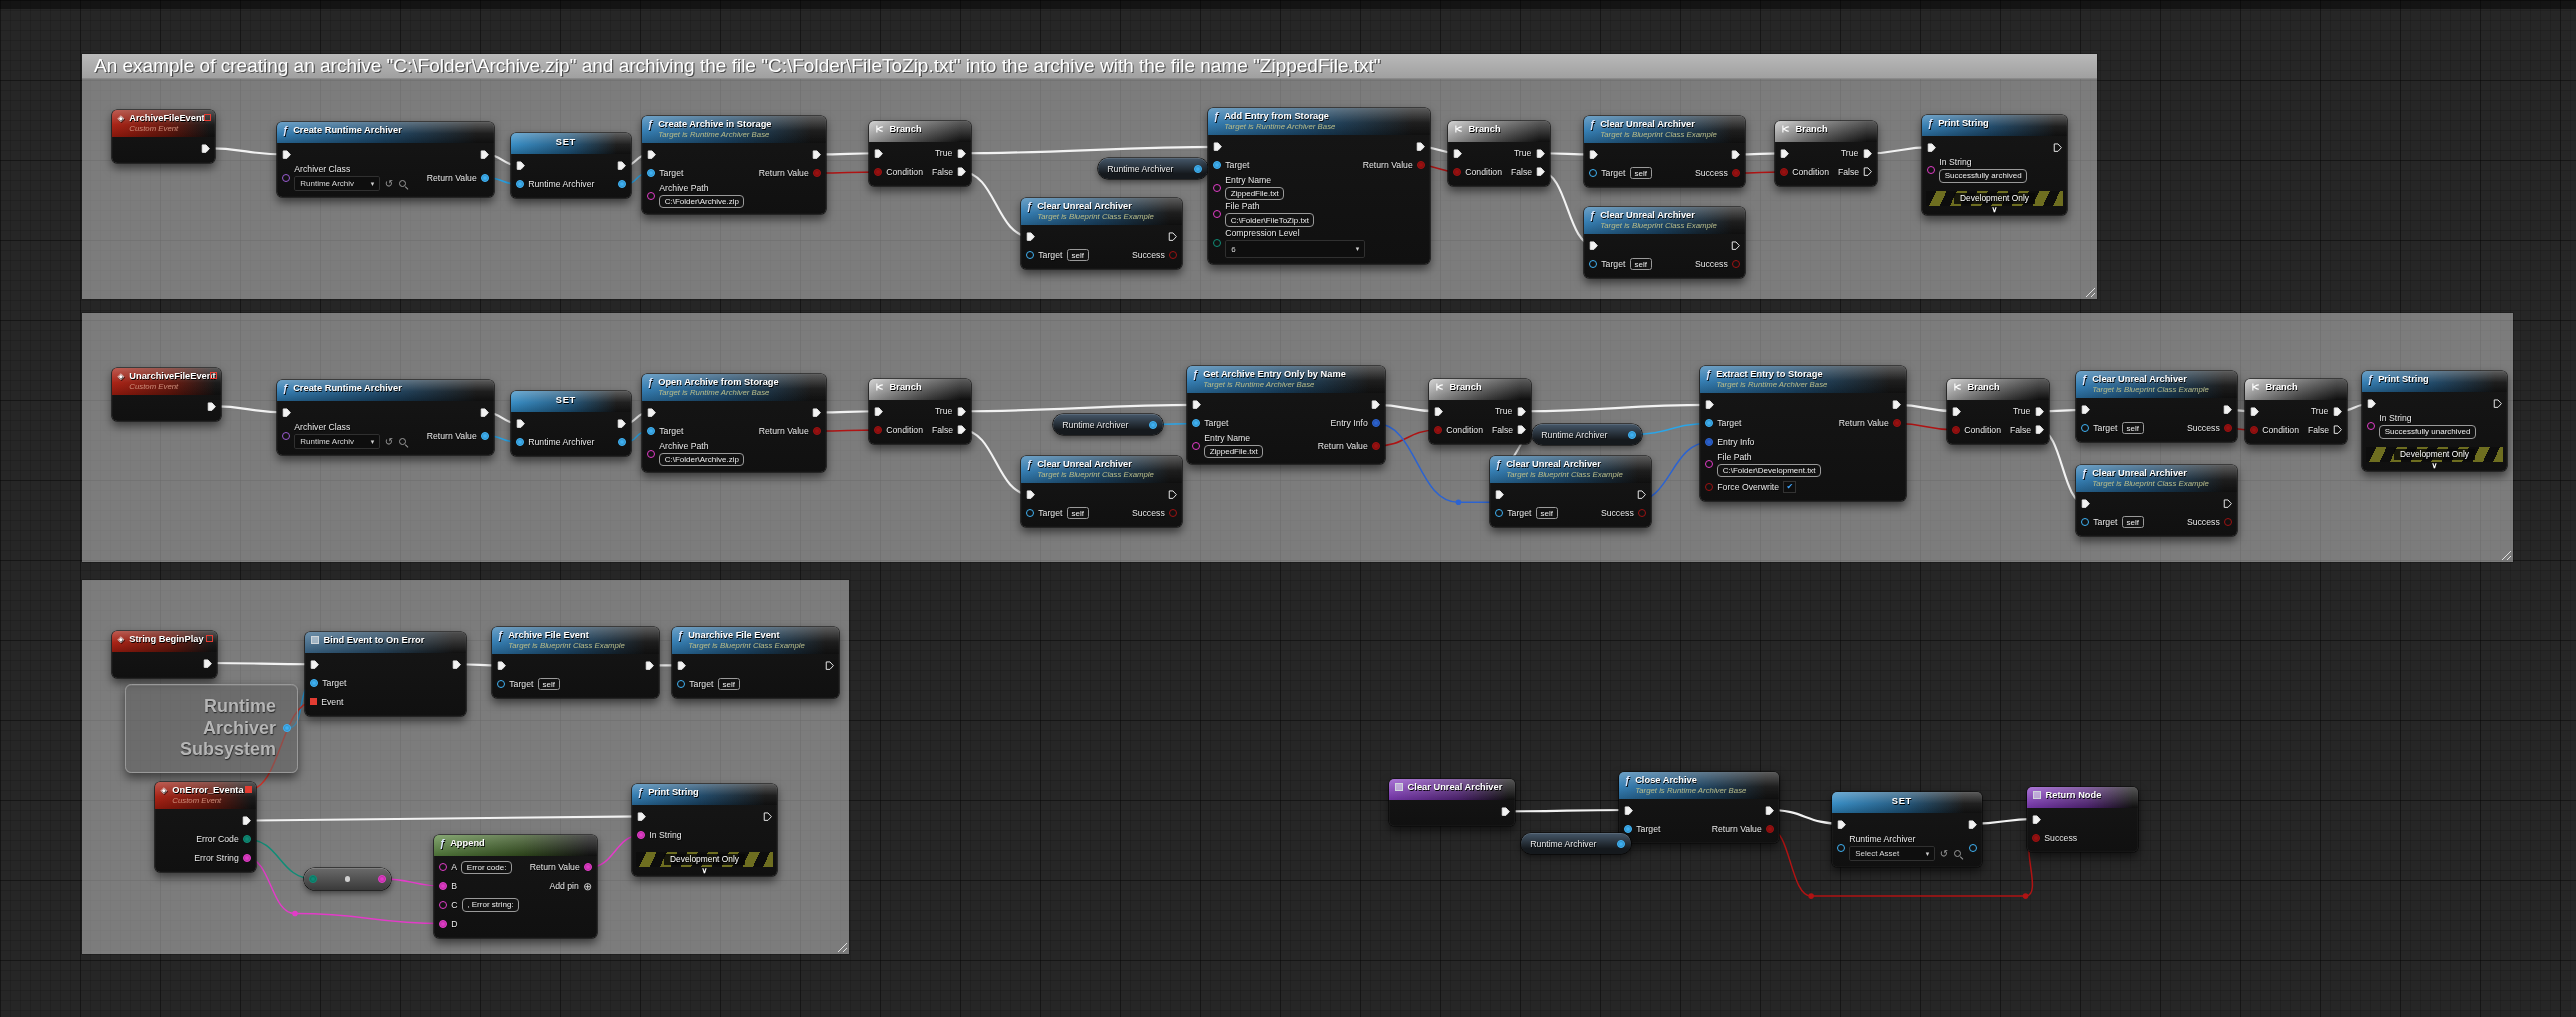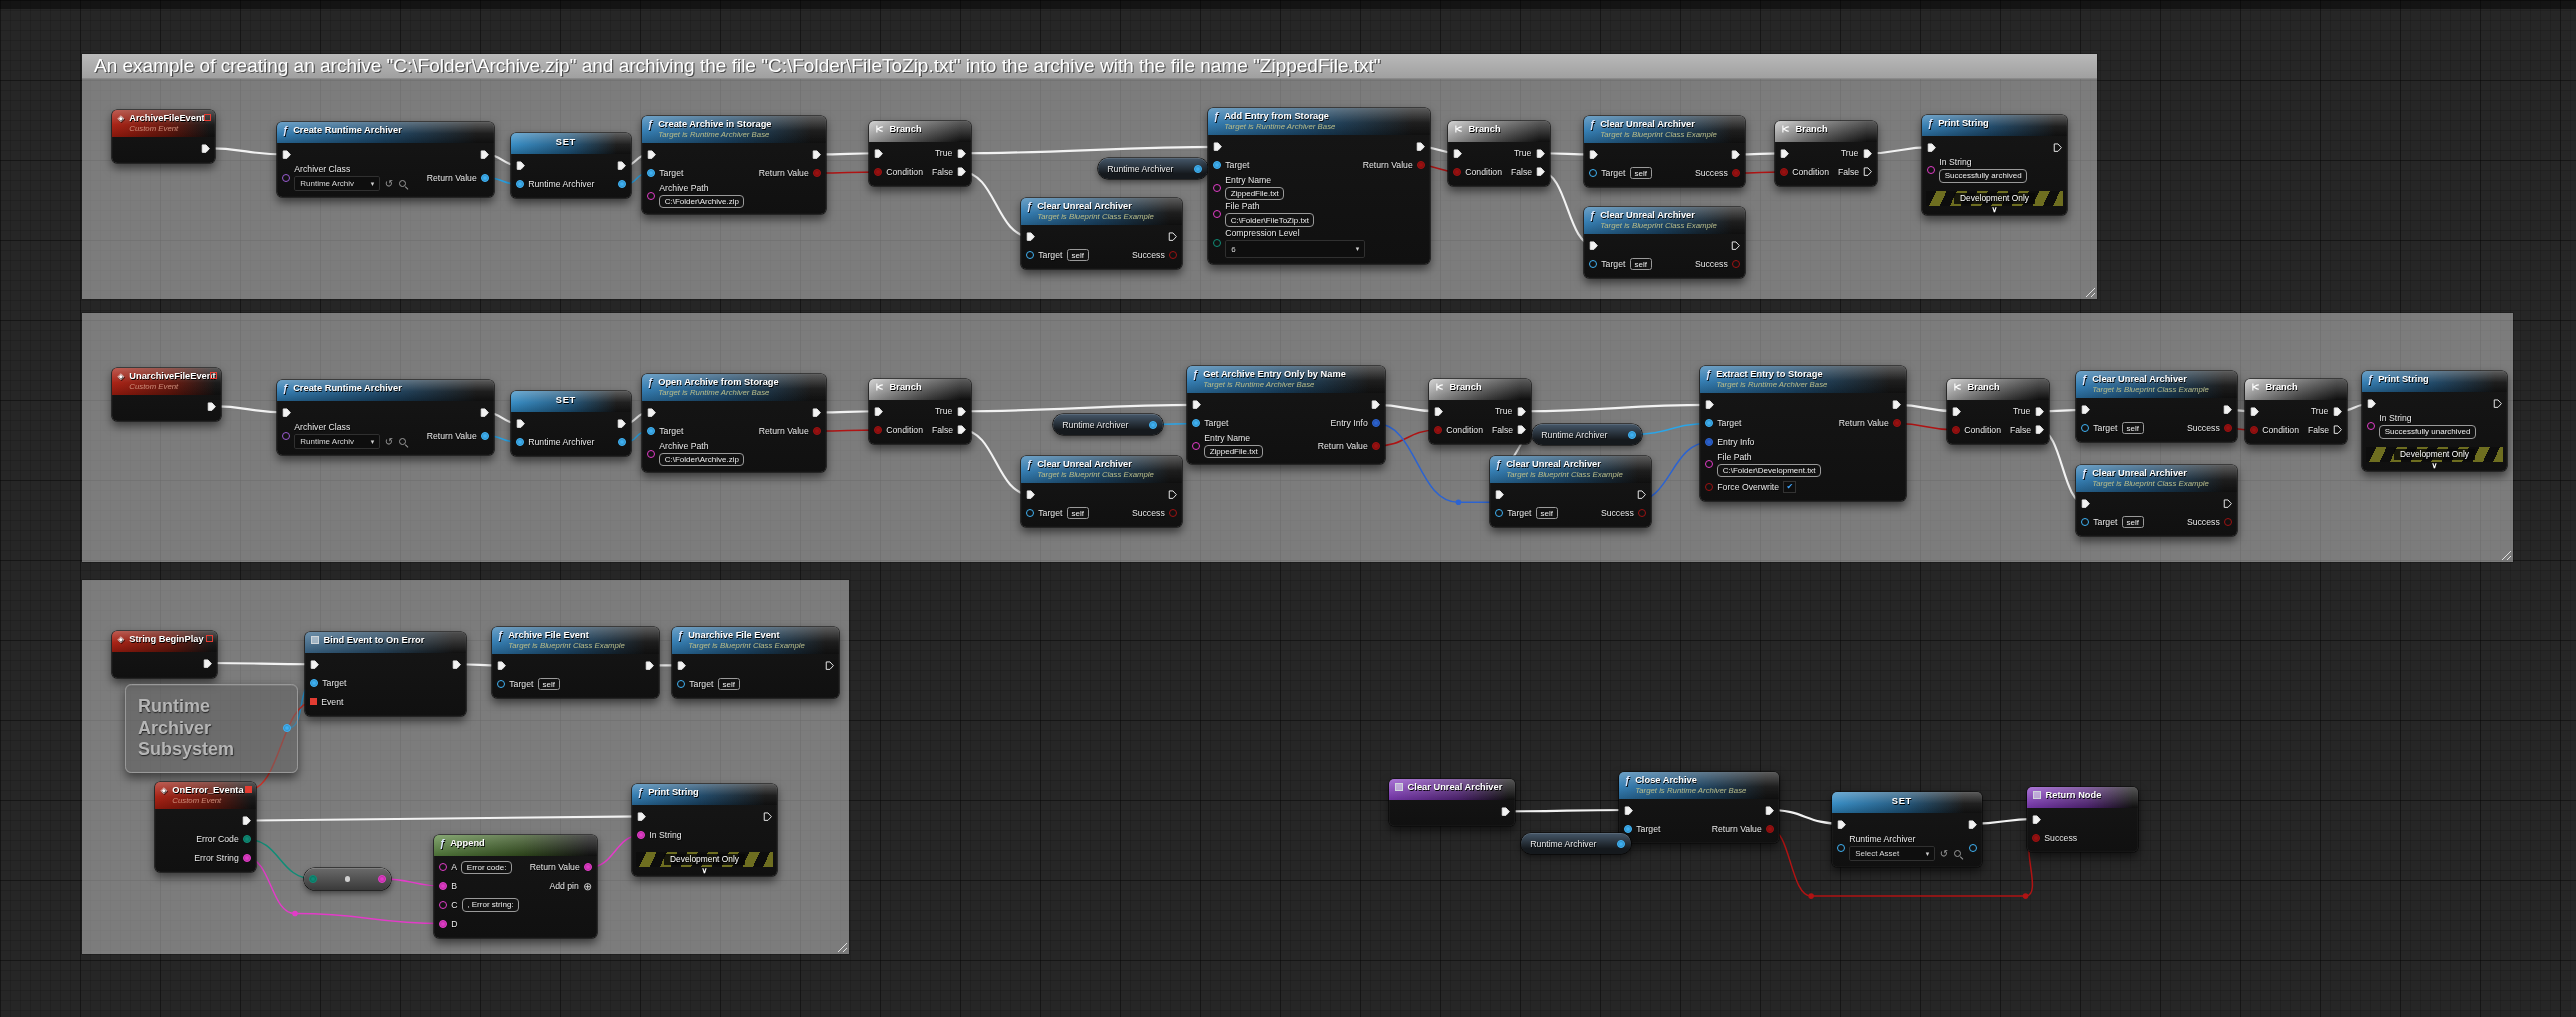--- a/index.html
+++ b/index.html
@@ -68,22 +68,22 @@
   .chev{display:flex;justify-content:center;color:#fff;font-size:8px;font-weight:bold;line-height:7.5px;padding-bottom:1.9px}
   .pillnode{position:absolute;z-index:2;height:21px;border-radius:10.6px;display:flex;align-items:center;justify-content:space-between;
     gap:5.6px;padding:0 5.6px 0 9.3px;background:linear-gradient(180deg,#46586a,#15191d 75%);
     box-shadow:0 0 0 0.6px #000,0 3.1px 6.2px rgba(0,0,0,.5),inset 0 0.6px 0 rgba(255,255,255,.22)}
   .pillnode .plabel{font-size:8.7px}
   .convnode{position:absolute;z-index:2;height:22.4px;border-radius:11.2px;display:flex;align-items:center;justify-content:space-between;padding:0 5px;
     background:linear-gradient(180deg,#6a6a6a,#3a3a3a);box-shadow:0 0 0 0.6px #000,0 3.1px 6.2px rgba(0,0,0,.5),inset 0 0.6px 0 rgba(255,255,255,.3)}
   .convnode .mid{width:5.6px;height:5.6px;border-radius:50%;background:#cfcfcf}
   .subsys{position:absolute;z-index:2;border-radius:6.2px;background:rgba(95,95,95,.55);border:0.6px solid #999;
     box-shadow:0 4.4px 10px rgba(0,0,0,.5),inset 0 0.6px 0 rgba(255,255,255,.2);
-    display:flex;align-items:center;justify-content:center;text-align:left;
-    font-size:18px;line-height:1.22;font-weight:bold;color:#b5b5b5;text-shadow:0.6px 1.2px 1.2px rgba(0,0,0,.7);padding:5px 12px;box-sizing:border-box}
+    display:flex;align-items:center;justify-content:center;text-align:right;
+    font-size:18px;line-height:1.22;font-weight:bold;color:#b5b5b5;text-shadow:0.6px 1.2px 1.2px rgba(0,0,0,.7);padding:5px 21px;box-sizing:border-box}
   .subsys .spin{position:absolute;right:5.6px;top:50%;margin-top:-4.4px}
 </style>
 </head>
 <body>
 
 <div id="stage">
     <div class="comment" style="left: 82px; top: 54px; width: 2015px; height: 245px;">
       <div class="bar">An example of creating an archive "C:\Folder\Archive.zip" and archiving the file "C:\Folder\FileToZip.txt" into the archive with the file name "ZippedFile.txt"</div>
       <div class="rsz"></div>
     </div>

